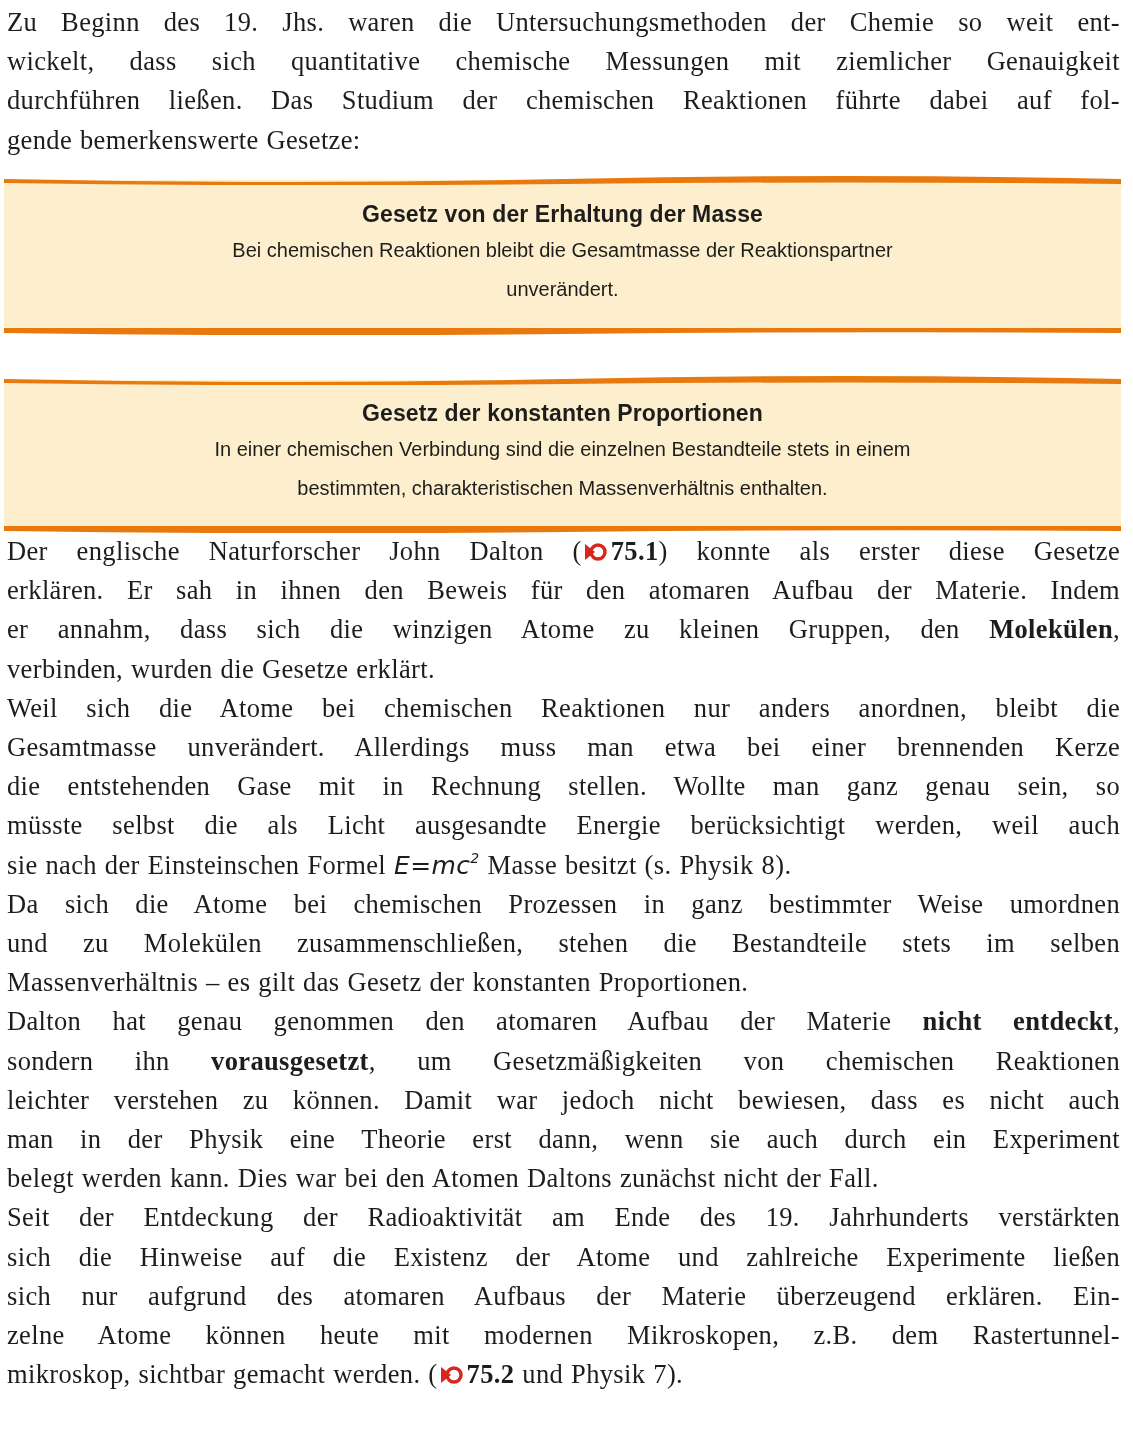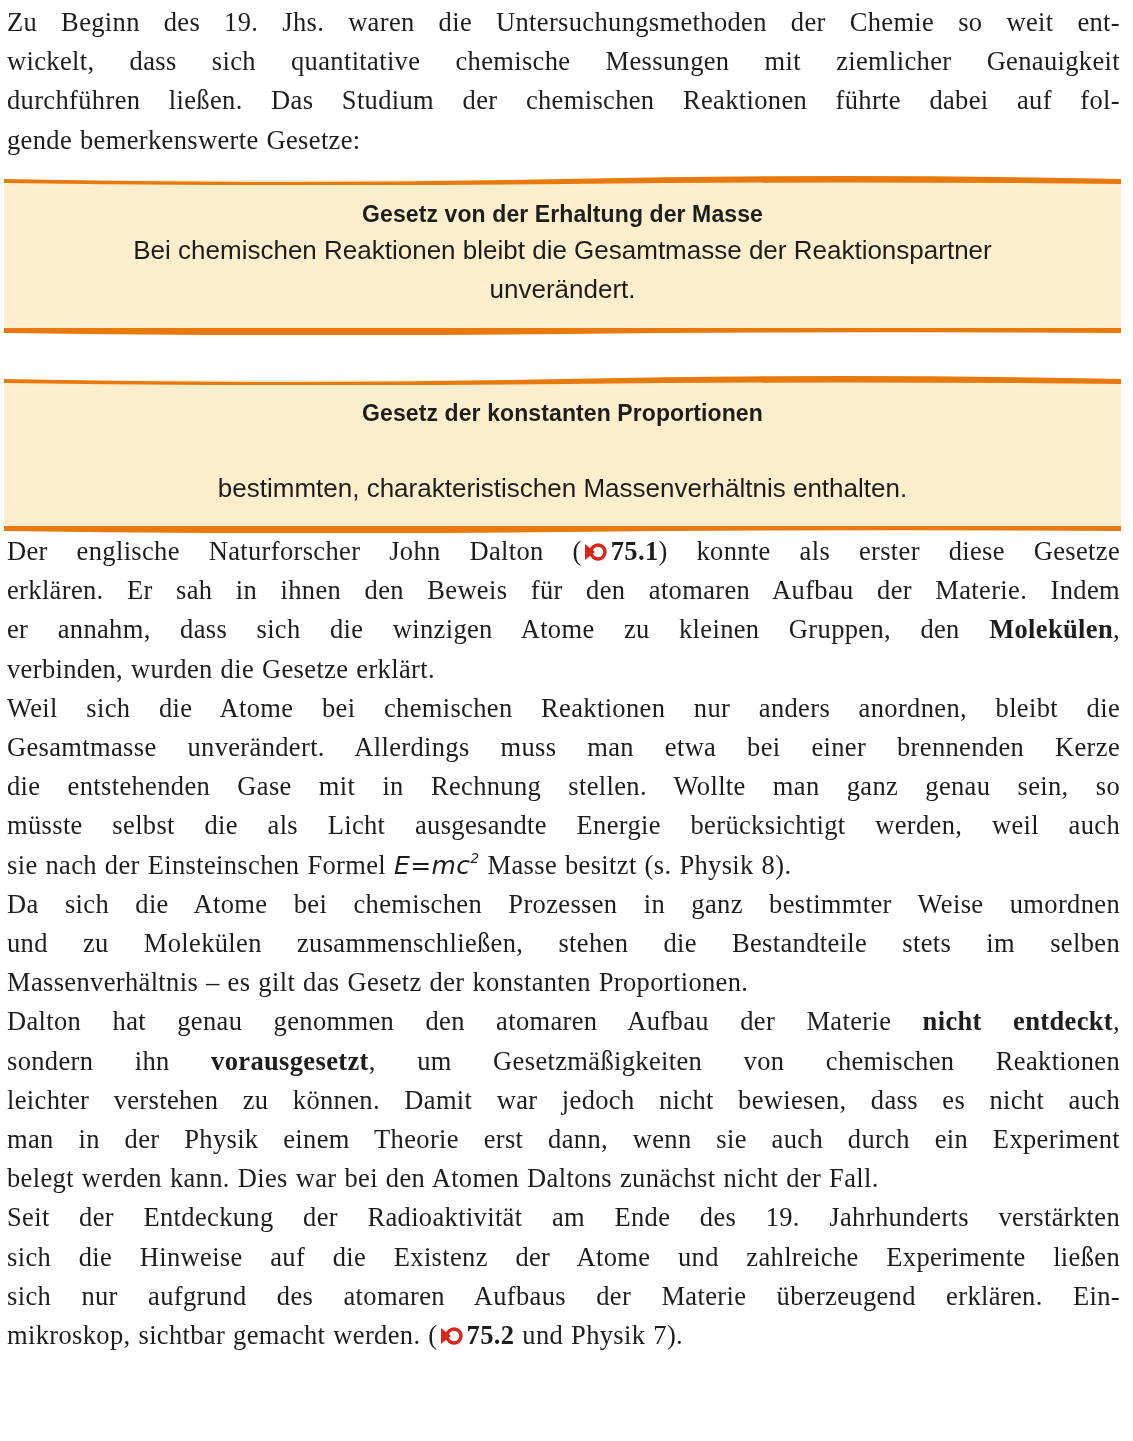--- a/index.html
+++ b/index.html
@@ -19,21 +19,21 @@
   .box {
     position: absolute; left: 4px; width: 1117px;
     background: #fdefcd;
     font-family: Liberation Sans, sans-serif;
     text-align: center; color: #1d1d1b;
   }
   .box .bar-top, .box .bar-bot { position: absolute; left: 0; width: 100%; height: 9px; }
   .box .bar-top { top: -4px; }
   .box .bar-bot { bottom: -4px; }
   .box h3 { margin: 0; font-size: 23px; font-weight: bold; letter-spacing: 0.1px; }
-  .box p { margin: 0; font-size: 26px; line-height: 39px; }
+  .box p { margin: 0; font-size: 20px; line-height: 39px; }
   .ref-icon { display: inline-block; width: 24px; height: 22px; vertical-align: -3px; margin: 0 3px 0 2px; }
   .ref-num { font-weight: bold; }
   .sc { font-variant: small-caps; }
   .formula { font-family: "DejaVu Sans", "Liberation Sans", sans-serif; font-style: italic; font-size: 25px; margin-top: 43px; }
   .formula sup { font-size: 14px; vertical-align: 11px; line-height: 0; }
 </style>
 </head>
 <body>
 
 <div class="para" style="top:3px;">
@@ -59,21 +59,21 @@
   </svg>
 </div>
 
 <div class="box" style="top:380px; height:149px;">
   <svg class="bar-top" viewBox="0 0 1117 9" preserveAspectRatio="none">
     <path d="M0,3 Q280,9 560,3 T1117,3 L1117,8 Q840,5 560,8 T0,7 Z" fill="#e8790f"></path>
   </svg>
   <div style="padding-top:20px;">
     <h3>Gesetz der konstanten Proportionen</h3>
     <p style="margin-top:3px;">
-      <br>
+      <span>In einer chemischen Verbindung sind die einzelnen Bestandteile stets in einem</span><br>
       <span>bestimmten, charakteristischen Massenverhältnis enthalten.</span>
     </p>
   </div>
   <svg class="bar-bot" viewBox="0 0 1117 9" preserveAspectRatio="none">
     <path d="M0,2 L1117,2 L1117,7 Q840,5 560,8 T0,7 Z" fill="#e8790f"></path>
   </svg>
 </div>
 
 <div class="para" style="top:532px;">
 
@@ -91,23 +91,24 @@
   <span class="line">müsste selbst die als Licht ausgesandte Energie berücksichtigt werden, weil auch</span>
   <span class="line last"><span>sie nach der Einsteinschen Formel </span><span class="formula"><span>E=mc</span><sup>2</sup></span><span> Masse besitzt (s. Physik 8).</span></span>
 
   <span class="line">Da sich die Atome bei chemischen Prozessen in ganz bestimmter Weise umordnen</span>
   <span class="line">und zu Molekülen zusammenschließen, stehen die Bestandteile stets im selben</span>
   <span class="line last">Massenverhältnis – es gilt das Gesetz der konstanten Proportionen.</span>
 
   <span class="line"><span>Dalton hat genau genommen den atomaren Aufbau der Materie </span><b>nicht entdeckt</b><span>,</span></span>
   <span class="line"><span>sondern ihn </span><b>vorausgesetzt</b><span>, um Gesetzmäßigkeiten von chemischen Reaktionen</span></span>
   <span class="line">leichter verstehen zu können. Damit war jedoch nicht bewiesen, dass es nicht auch</span>
-  <span class="line">man in der Physik einem Theorie erst dann, wenn sie auch durch ein Experiment</span>
+  <span class="line">man in der Physik eine Theorie erst dann, wenn sie auch durch ein Experiment</span>
   <span class="line last">belegt werden kann. Dies war bei den Atomen Daltons zunächst nicht der Fall.</span>
 
   <span class="line">Seit der Entdeckung der Radioaktivität am Ende des 19. Jahrhunderts verstärkten</span>
   <span class="line">sich die Hinweise auf die Existenz der Atome und zahlreiche Experimente ließen</span>
   <span class="line">sich nur aufgrund des atomaren Aufbaus der Materie überzeugend erklären. Ein-</span>
+  <span class="line">zelne Atome können heute mit modernen Mikroskopen, z.B. dem Rastertunnel-</span>
   <span class="line last"><span>mikroskop, sichtbar gemacht werden. (</span><svg class="ref-icon" viewBox="0 0 24 22">
         <circle cx="14" cy="11" r="7" fill="none" stroke="#d8261c" stroke-width="3.4"></circle>
         <path d="M1,3 L11,11 L1,19 Z" fill="#d8261c"></path>
       </svg><span class="ref-num">75.2</span><span> und Physik 7).</span></span>
 </div>
 
 </body></html>

